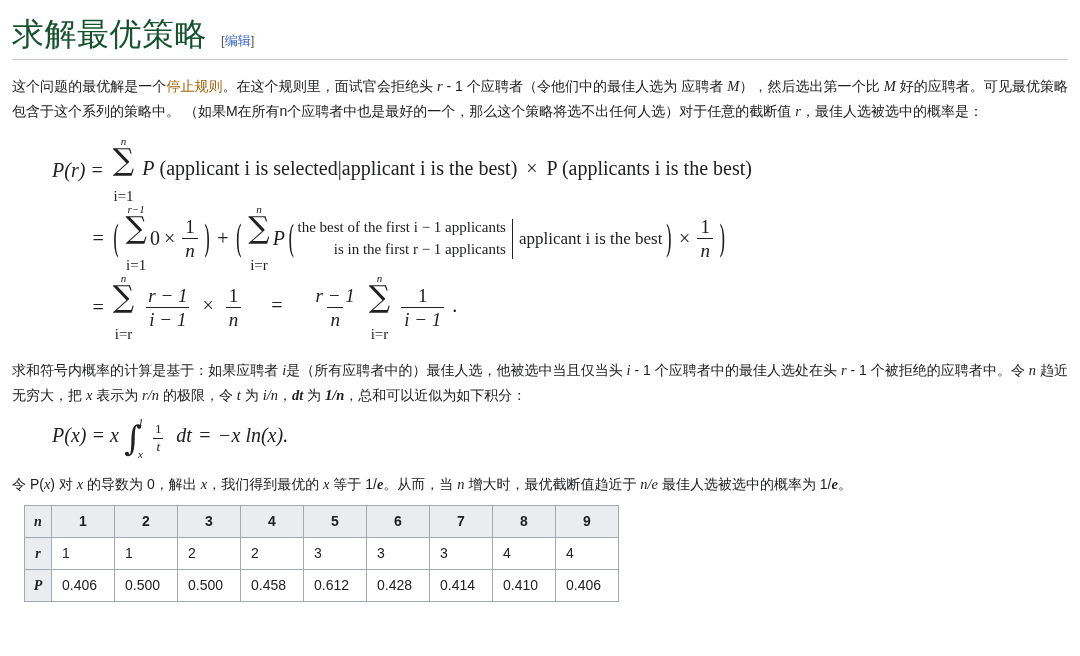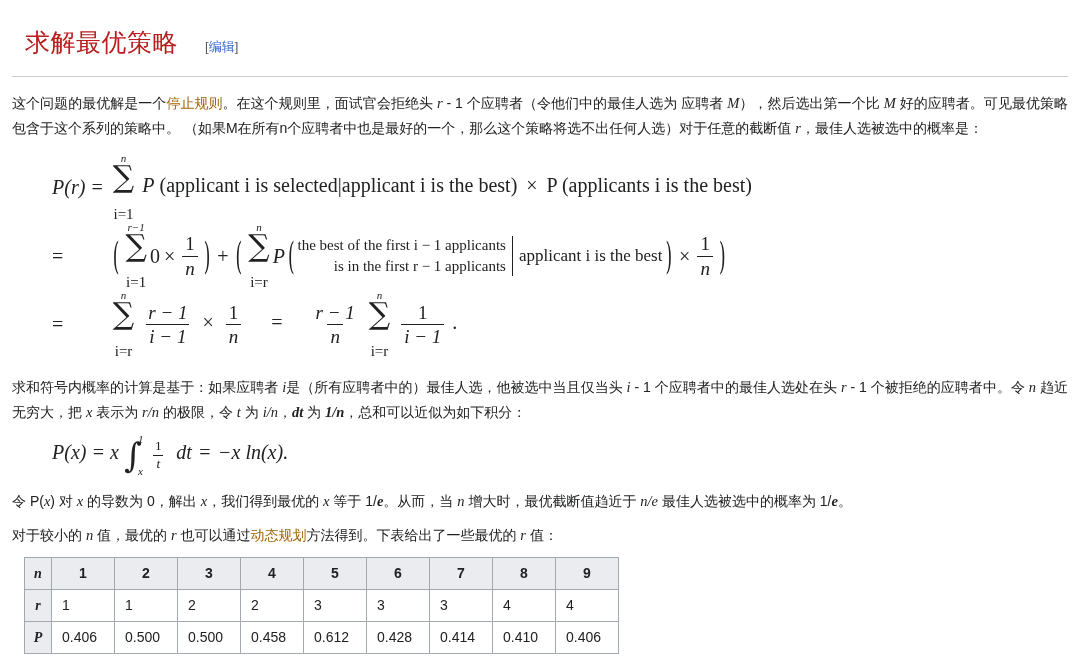--- a/index.html
+++ b/index.html
@@ -25,24 +25,24 @@
   .section-heading {
     display: flex;
     align-items: baseline;
     border-bottom: 1px solid #c8ccd1;
     padding-bottom: 5px;
     margin: 0 0 14px 0;
   }
   .section-heading h2 {
     font-family: "Liberation Serif", "DejaVu Serif", serif;
     font-weight: 400;
-    font-size: 25px;
+    font-size: 32px;
     line-height: 1.25;
-    margin: 13px;
-    color: #b91c1c;
+    margin: 0;
+    color: #14532d;
     letter-spacing: 0.5px;
   }
   .edit-section {
     font-size: 13px;
     margin-left: 14px;
     color: #54595d;
     white-space: nowrap;
   }
   .edit-section .bracket { color: #54595d; }
   .edit-section a {
@@ -84,21 +84,21 @@
     margin: 10px 0 16px 0;
     padding-left: 40px;
   }
   .math-rows { display: table; border-spacing: 0; }
   .mrow { display: table-row; }
   .mlhs, .mrhs {
     display: table-cell;
     vertical-align: middle;
     white-space: nowrap;
   }
-  .mlhs { padding-right: 6px; }
+  .mlhs { text-align: right; padding-right: 6px; }
   .mrhs { text-align: left; }
   .mi { font-style: italic; }
   .mo { padding: 0 4px; font-style: normal; }
   .mtxt { font-style: normal; }
   .msize1 { font-size: 20px; }
 
   
   .bigop {
     display: inline-flex;
     flex-direction: column;
@@ -332,21 +332,20 @@
       <span class="num">1</span>
       <span class="den mi">t</span>
     </span>
     <span class="msize1 mi" style="padding-left:5px">dt</span>
     <span class="msize1 mo">=</span>
     <span class="msize1 mi">−x ln(x).</span>
   </div>
 
   <p class="body-text tight"><span>令 P(</span><span class="mvar">x</span><span>) 对 </span><span class="mvar">x</span><span> 的导数为 0，解出 </span><span class="mvar">x</span><span>，我们得到最优的 </span><span class="mvar">x</span><span> 等于 1/</span><span class="mvar-b">e</span><span>。从而，当 </span><span class="mvar">n</span><span> 增大时，最优截断值趋近于 </span><span class="mvar">n/e</span><span> 最佳人选被选中的概率为 1/</span><span class="mvar-b">e</span><span>。</span></p>
 
-  <p class="body-text tight"><span>对于较小的 </span><span class="mvar">n</span><span> 值，最优的 </span><span class="mvar">r</span><span> 也可以通过</span><a class="wlink">动态规划</a><span>方法得到。下表给出了一些最优的 </span><span class="mvar">r</span><span> 值：</span></p>
 
   <table class="wikitable">
     <tbody>
       <tr>
         <th class="rowhead">n</th>
         <th>1</th>
         <th>2</th>
         <th>3</th>
         <th>4</th>
         <th>5</th>

